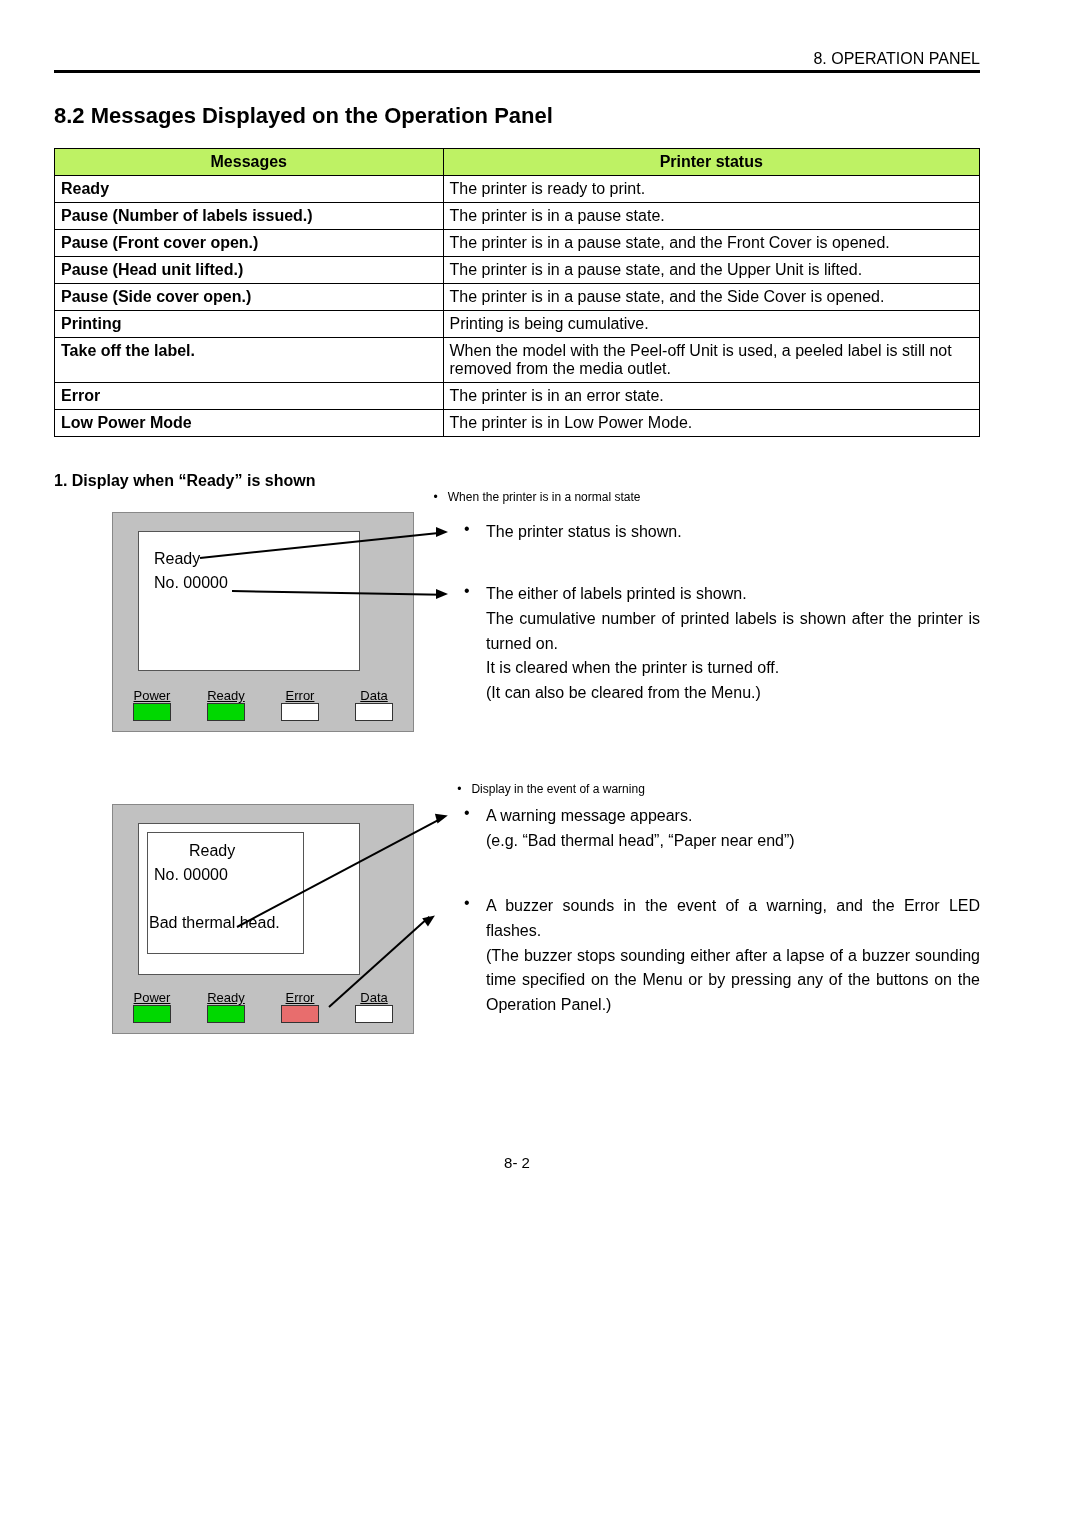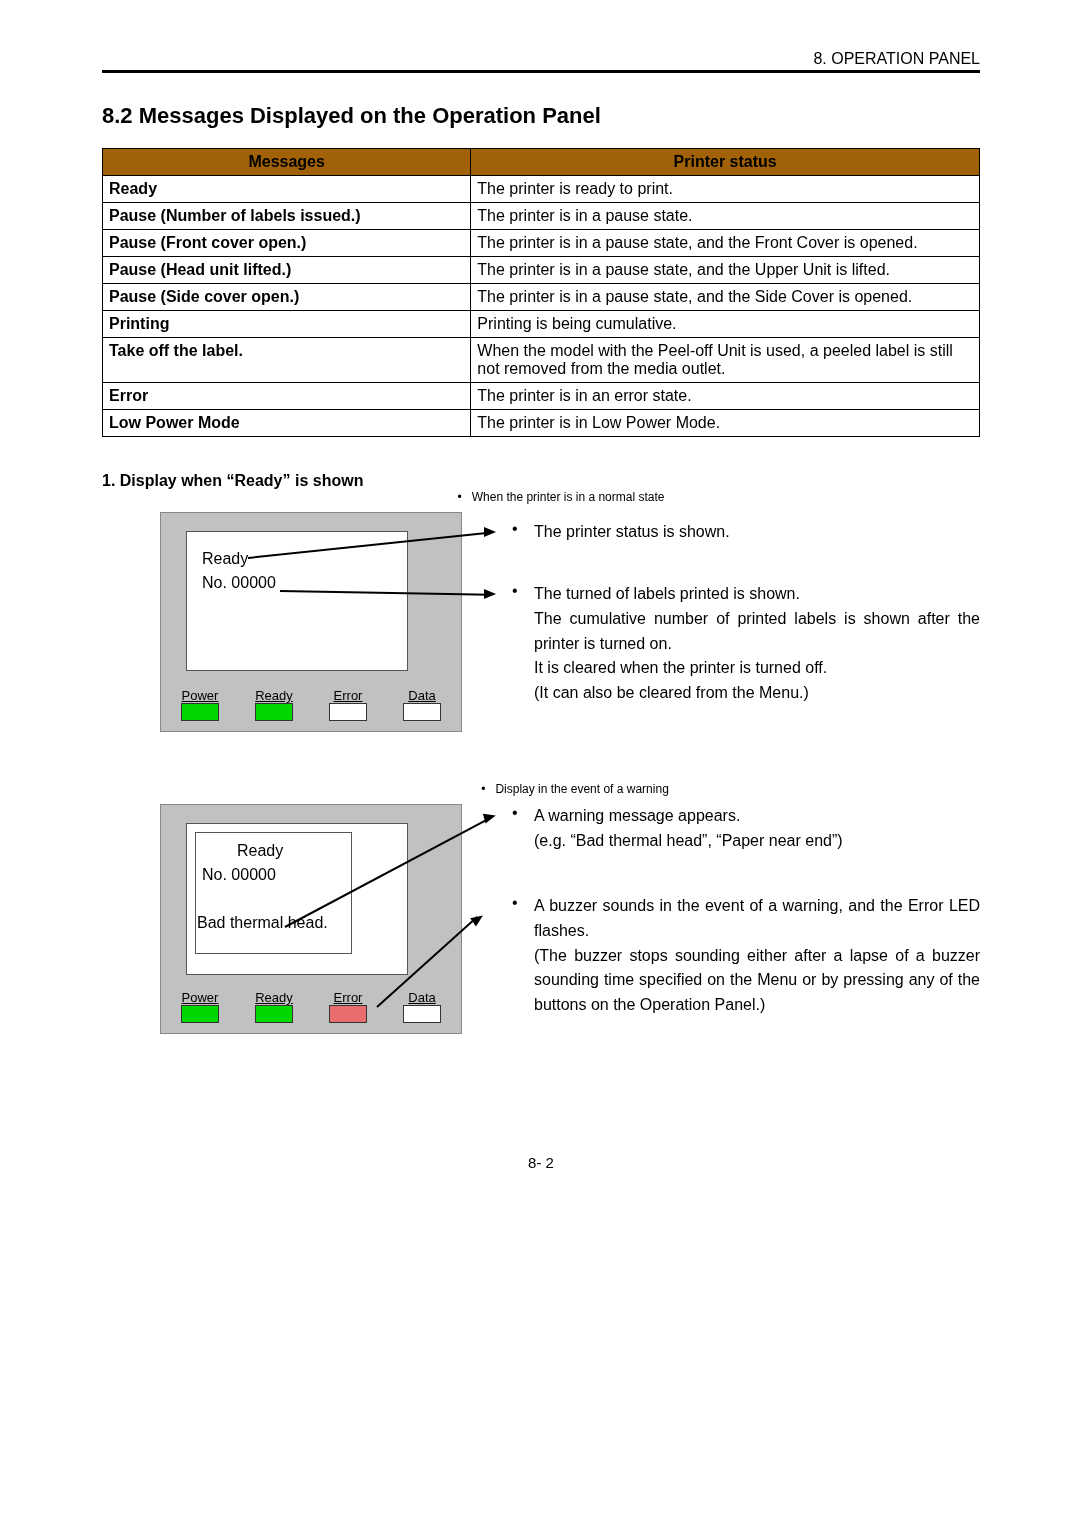--- a/index.html
+++ b/index.html
@@ -3,21 +3,21 @@
 <meta charset="utf-8">
 <style>
   body {
     margin: 0;
     padding: 0;
     font-family: Arial, sans-serif;
     background: white;
     width: 1080px;
   }
   .page {
-    padding: 50px 100px 40px 102px;
+    padding: 50px 100px 40px 54px;
     box-sizing: border-box;
   }
   .header {
     text-align: right;
     font-size: 16px;
     padding-bottom: 2px;
     border-bottom: 3px solid black;
     margin-bottom: 30px;
   }
   .section-title {
@@ -31,21 +31,21 @@
     margin-bottom: 35px;
   }
   table.msg-table th, table.msg-table td {
     border: 1px solid black;
     font-size: 16px;
     padding: 4px 6px;
     vertical-align: top;
     text-align: left;
   }
   table.msg-table th {
-    background: #a16207;
+    background: #bef264;
     font-weight: bold;
     text-align: center;
   }
   table.msg-table td:first-child {
     font-weight: bold;
     width: 42%;
   }
   .justify {
     text-align: justify;
   }
@@ -262,21 +262,21 @@
     <div class="explain" style="top:8px;">
       <div class="it">
           <div class="bul">•</div>
           <div class="txt">The printer status is shown.</div>
         </div>
     </div>
     <div class="explain" style="top:70px;">
       <div class="it">
           <div class="bul">•</div>
           <div class="txt">
-        <span>The turned of labels printed is shown.</span><br>
+        <span>The either of labels printed is shown.</span><br>
         <span style="text-align:justify">The cumulative number of printed labels is shown after the printer is turned on.</span><br>
         <span>It is cleared when the printer is turned off.</span><br>
         <span>(It can also be cleared from the Menu.)</span>
       </div>
         </div>
     </div>
   </div>
 
   <div class="sub-bullet" style="padding-left:68px;">•&nbsp;&nbsp;&nbsp;<span>Display in the event of a warning</span></div>
 

